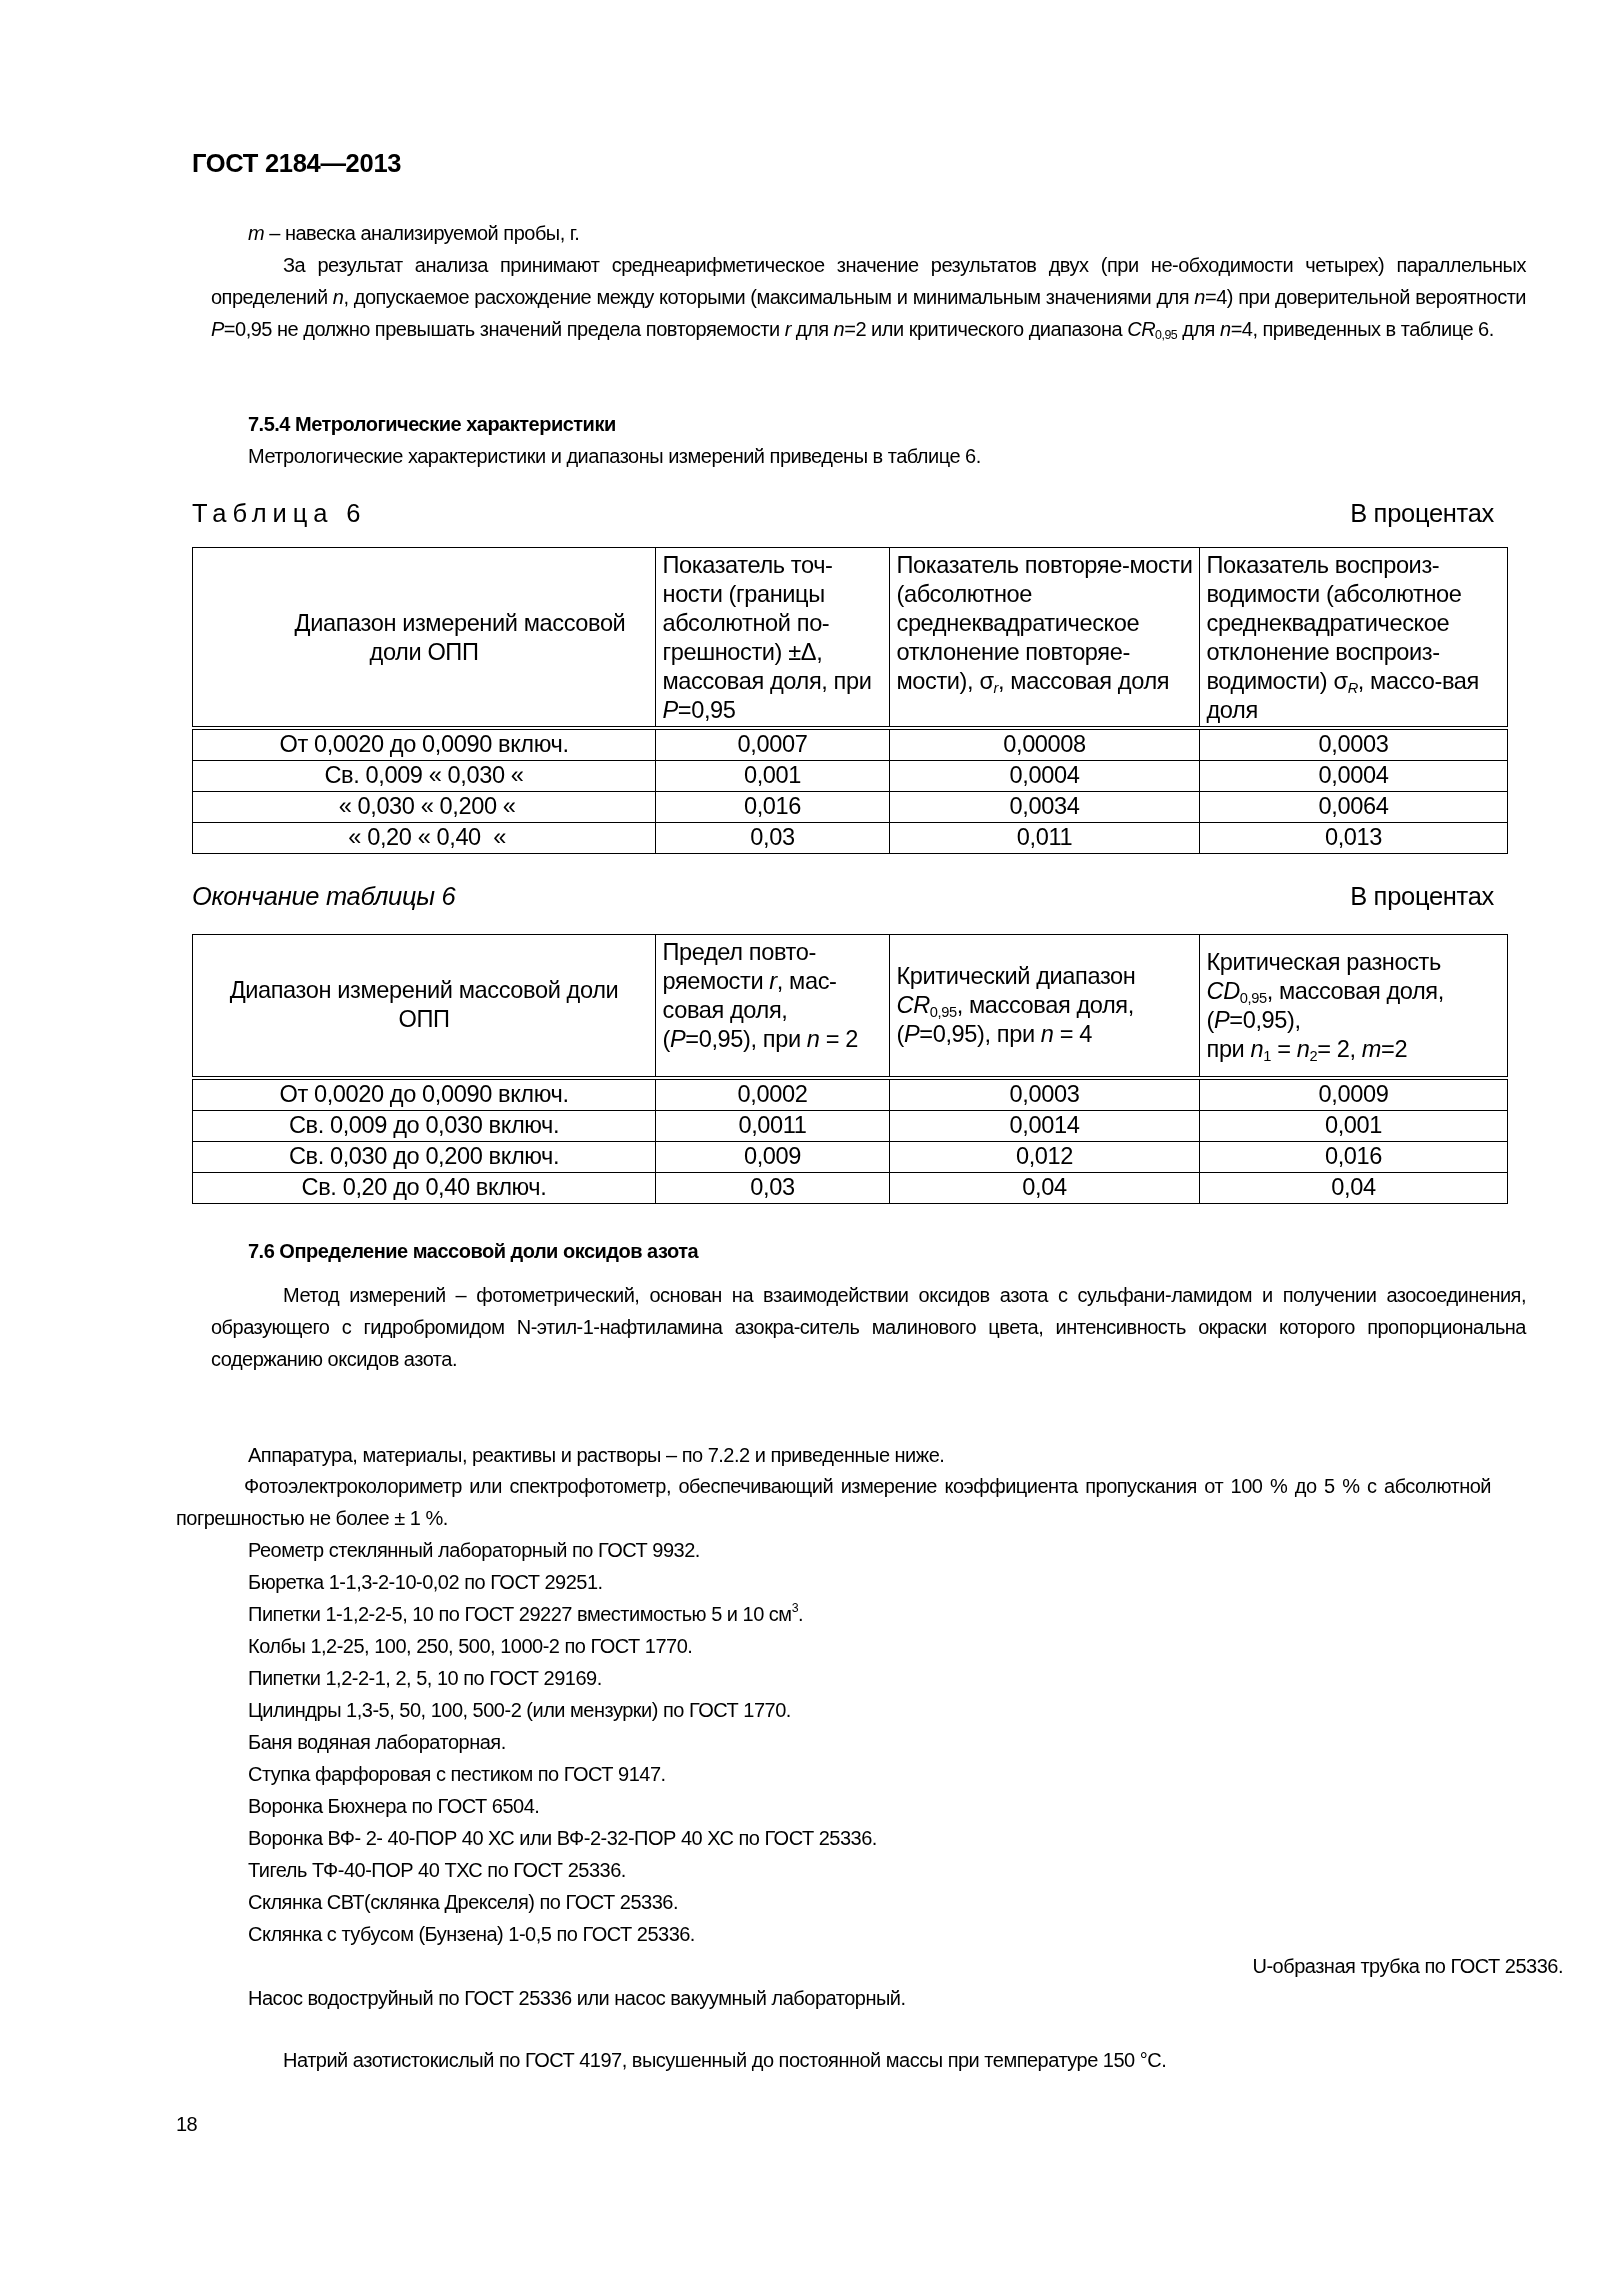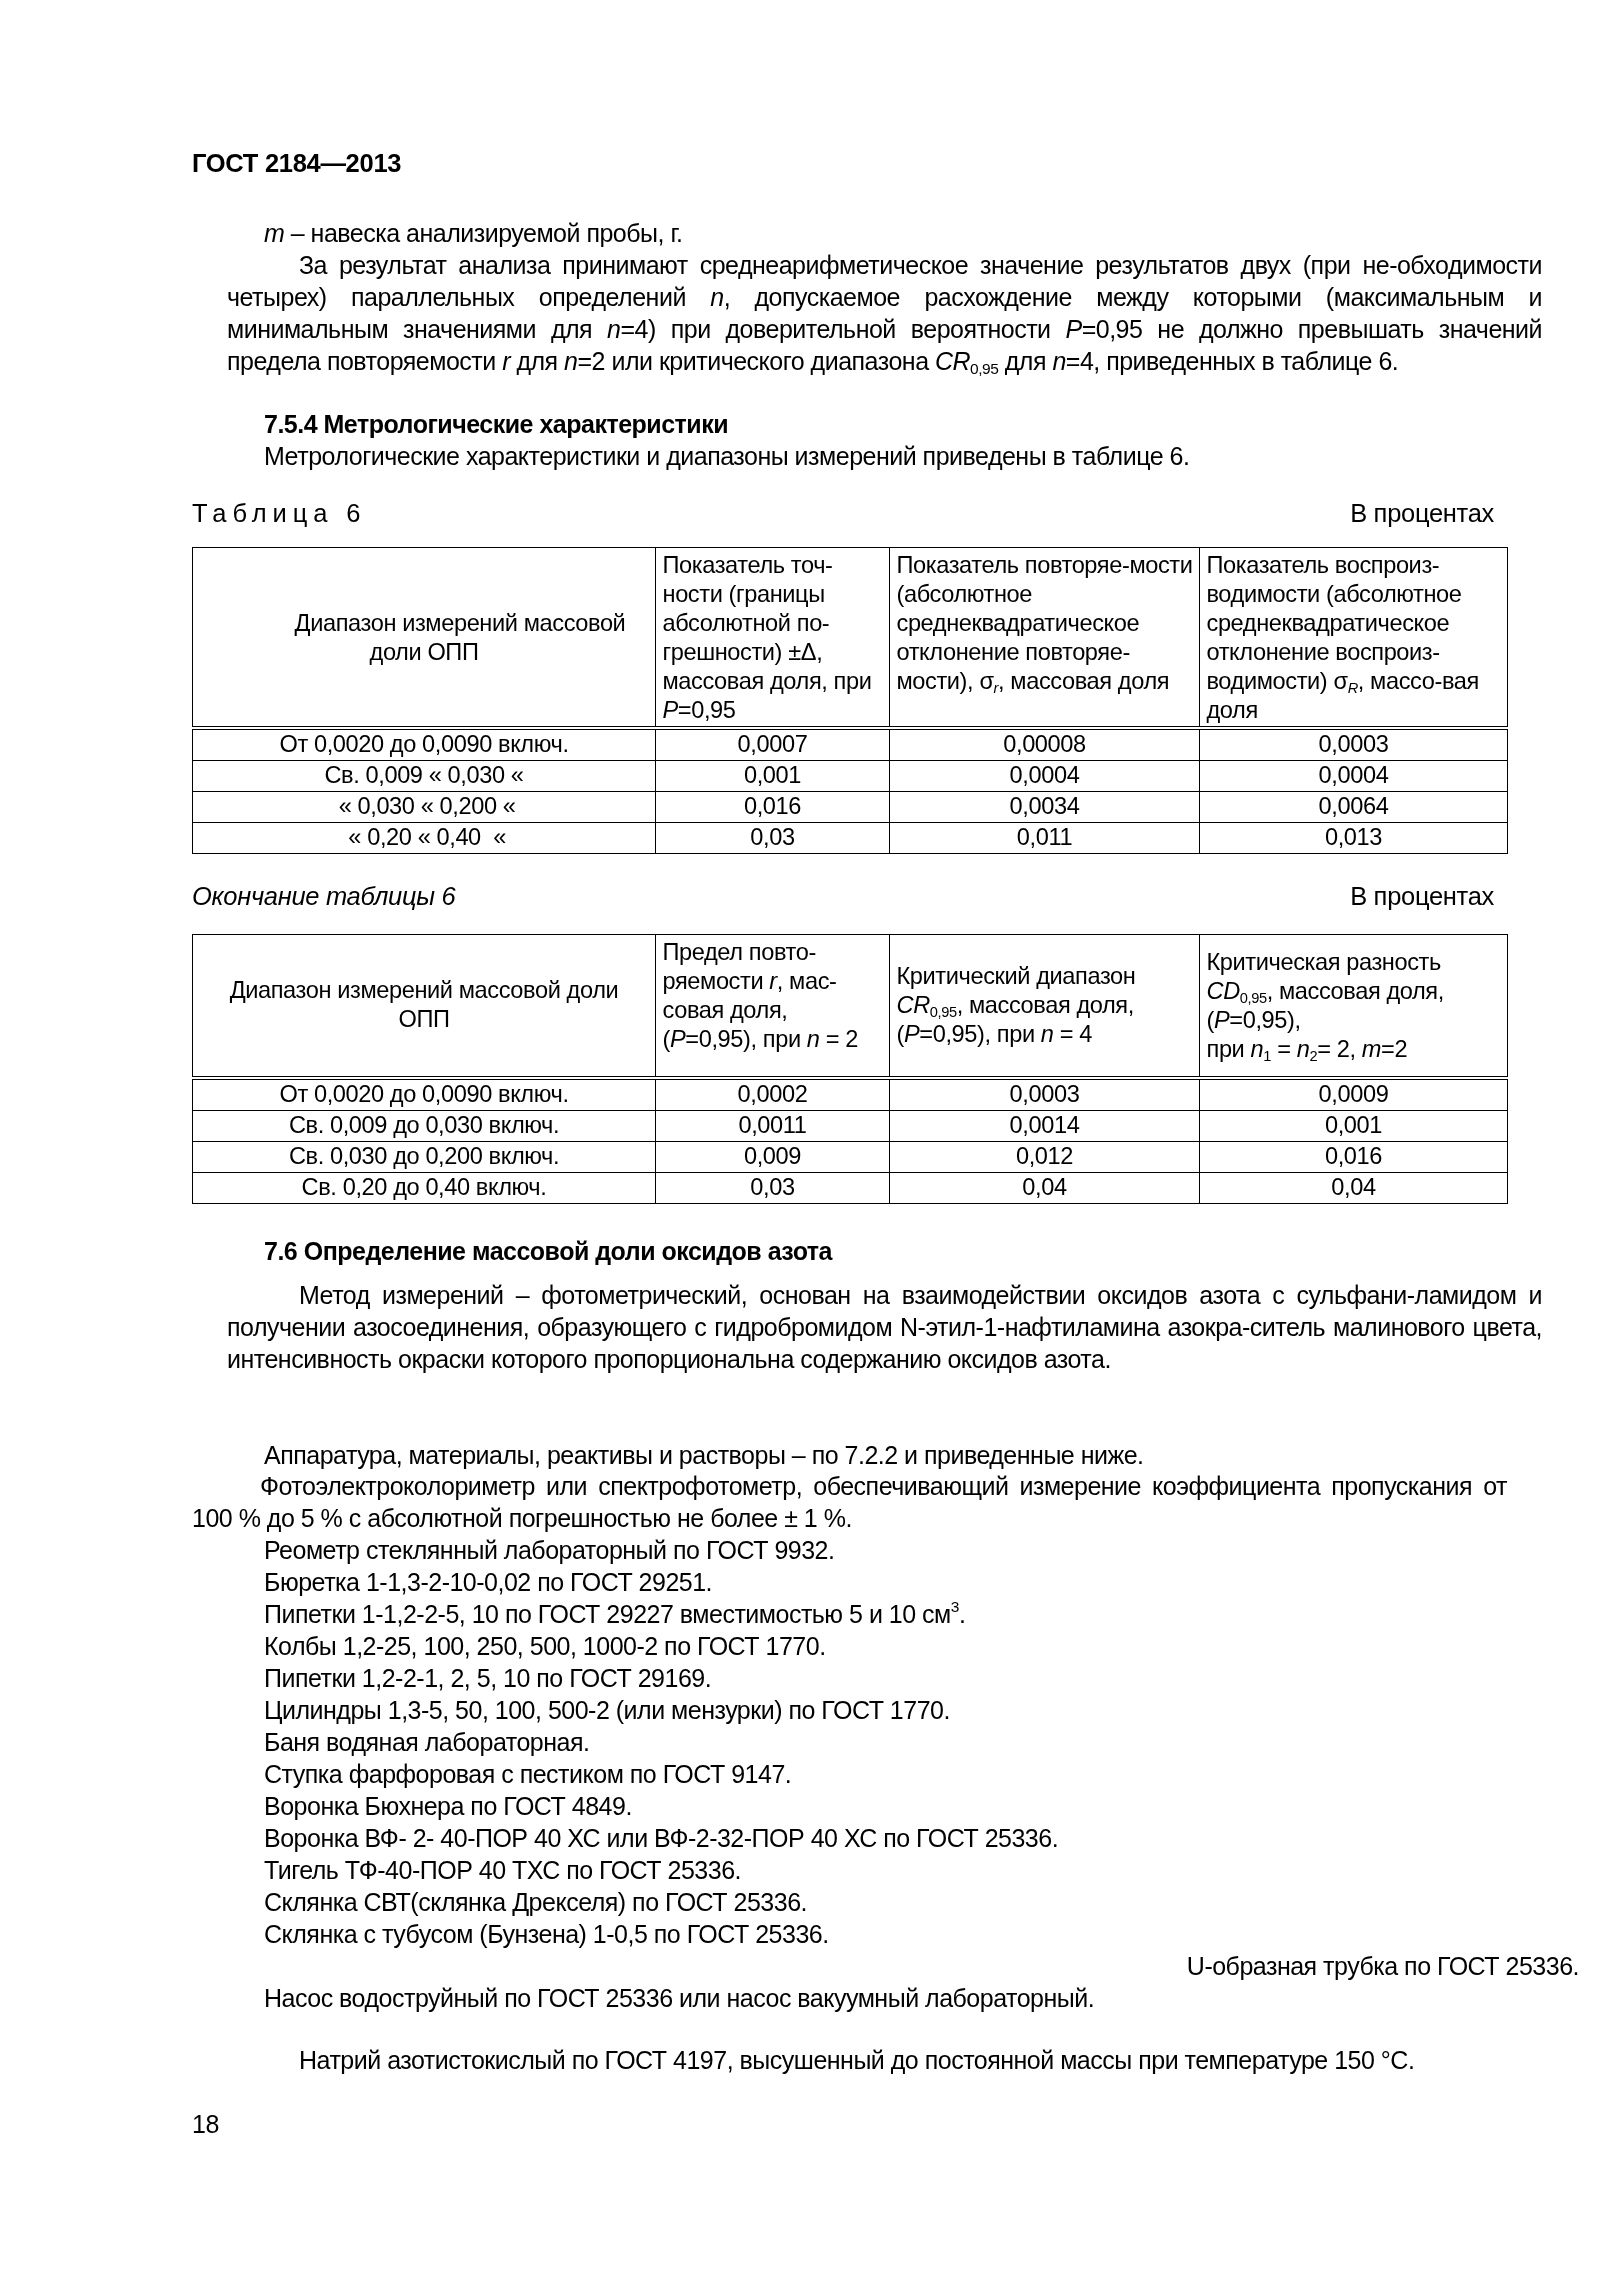--- a/index.html
+++ b/index.html
@@ -1,19 +1,19 @@
 <!DOCTYPE html>
 <html style="font-size:10.5px"><head>
 <meta charset="utf-8">
 <style>
   html, body { margin: 0; padding: 0; background: #ffffff; }
   body { width: 1623px; height: 2295px; position: relative; overflow: hidden;
          font-family: "Liberation Sans", sans-serif; color: #000; }
   .page { position: absolute; left: 0; top: 0; width: 1623px; height: 1876px; }
-  .txt { position: absolute; left: 192px; width: 1315px; font-size: 25px; line-height: 32px;
+  .txt { position: absolute; left: 176px; width: 1315px; font-size: 20px; line-height: 32px;
          letter-spacing: -0.5px; white-space: nowrap; }
   .just { white-space: normal; text-align: justify; text-align-last: left; }
   .ind { text-indent: 72px; margin-left: 35px; }
   .doc-id { position: absolute; left: 192px; top: 149px; font-size: 25.5px; font-weight: bold; letter-spacing: -0.3px; }
   .bold { font-weight: bold; }
   .it { font-style: italic; }
   sub { font-size: 0.62em; vertical-align: -0.25em; line-height: 0; }
   sup { font-size: 0.62em; vertical-align: 0.7em; line-height: 0; }
   .caption { position: absolute; left: 192px; width: 1315px; font-size: 25.5px; letter-spacing: -0.3px; }
   .caption .right { position: absolute; right: 13px; top: 0; }
@@ -149,21 +149,21 @@
 
   <div class="txt" style="top:1534px; padding-left:72px;">
     <div>Реометр стеклянный лабораторный по ГОСТ 9932.</div>
     <div>Бюретка 1-1,3-2-10-0,02 по ГОСТ 29251.</div>
     <div><span>Пипетки 1-1,2-2-5, 10 по ГОСТ 29227 вместимостью 5 и 10 см</span><sup>3</sup><span>.</span></div>
     <div>Колбы 1,2-25, 100, 250, 500, 1000-2 по ГОСТ 1770.</div>
     <div>Пипетки 1,2-2-1, 2, 5, 10 по ГОСТ 29169.</div>
     <div>Цилиндры 1,3-5, 50, 100, 500-2 (или мензурки) по ГОСТ 1770.</div>
     <div>Баня водяная лабораторная.</div>
     <div>Ступка фарфоровая с пестиком по ГОСТ 9147.</div>
-    <div>Воронка Бюхнера по ГОСТ 4849.</div>
+    <div>Воронка Бюхнера по ГОСТ 6504.</div>
     <div>Воронка ВФ- 2- 40-ПОР 40 ХС или ВФ-2-32-ПОР 40 ХС по ГОСТ 25336.</div>
     <div>Тигель ТФ-40-ПОР 40 ТХС по ГОСТ 25336.</div>
     <div>Склянка СВТ(склянка Дрекселя) по ГОСТ 25336.</div>
     <div>Склянка с тубусом (Бунзена) 1-0,5 по ГОСТ 25336.</div>
     <div style="white-space:pre;text-align:right;"> U-образная трубка по ГОСТ 25336.</div>
     <div>Насос водоструйный по ГОСТ 25336 или насос вакуумный лабораторный.</div>
   </div>
 
   <div class="txt just ind" style="top:2044px;">Натрий азотистокислый по ГОСТ 4197, высушенный до постоянной массы при температуре 150 °С.</div>
 

